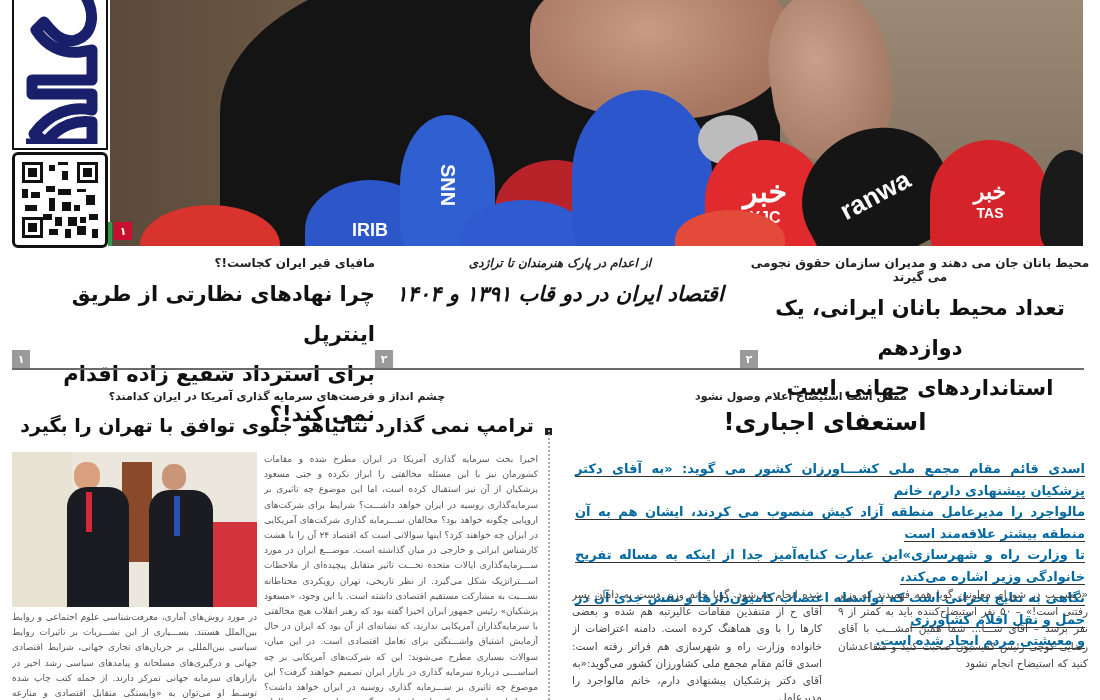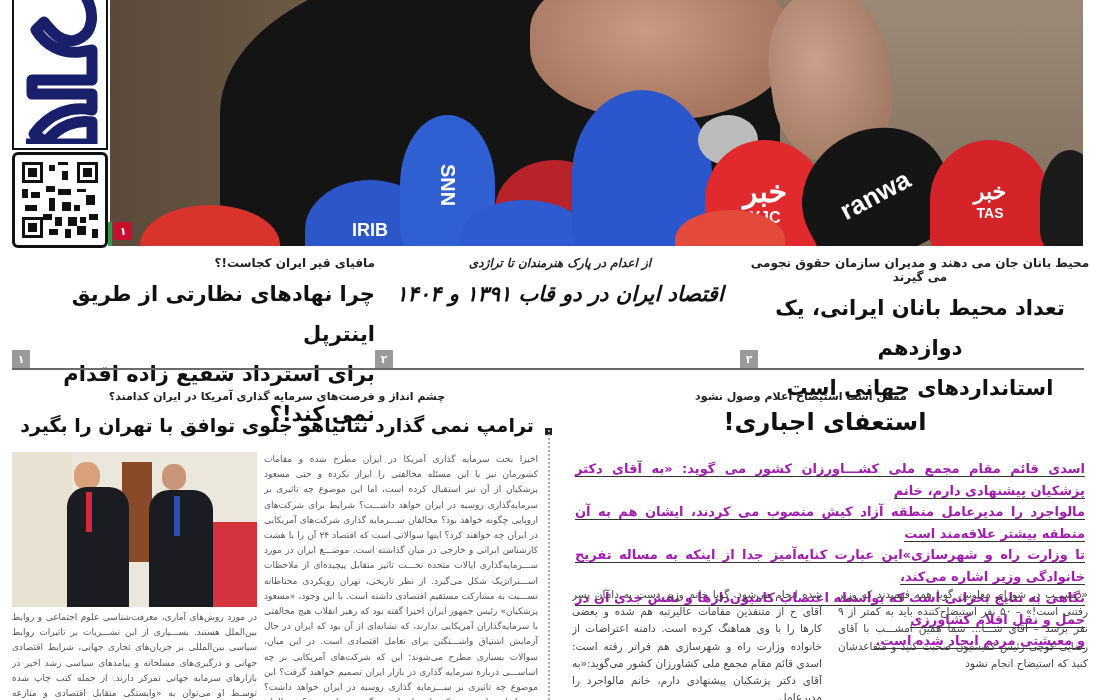--- a/index.html
+++ b/index.html
@@ -42,21 +42,21 @@
     box-sizing:border-box;
   }
   .story .kicker { font-size:12px; font-weight:bold; color:#222; margin-top:6px; }
   .story .headline { font-size:21px; font-weight:bold; line-height:40px; margin-top:4px; color:#111; }
   .story-rule { position:absolute; top:368px; height:2px; background:#6b6b6b; }
   
   .sec-kicker { position:absolute; direction:rtl; text-align:center; font-size:11px; font-weight:bold; color:#222; }
   .sec-head { position:absolute; direction:rtl; text-align:center; font-weight:bold; color:#111; }
   .lead-para {
     position:absolute; direction:rtl; text-align:justify; font-size:13px; font-weight:bold;
-    line-height:21.5px; color:#a21caf;
+    line-height:21.5px; color:#0369a1;
   }
   .lead-para span.line { border-bottom:1.5px solid #333; }
   .body-col {
     position:absolute; direction:rtl; text-align:justify; font-size:10.5px; line-height:17.2px; color:#444;
     overflow:hidden;
   }
   .body-col.small { font-size:9px; line-height:15.2px; color:#555; }
   .photo2 { position:absolute; left:12px; top:452px; width:245px; height:155px; overflow:hidden; background:#ece7dc; }
   .divider-dotted { position:absolute; left:548px; top:430px; width:0; height:270px; border-left:2px dotted #aaa; }
   .divider-dot { position:absolute; left:545px; top:428px; width:7px; height:7px; background:#222; }

